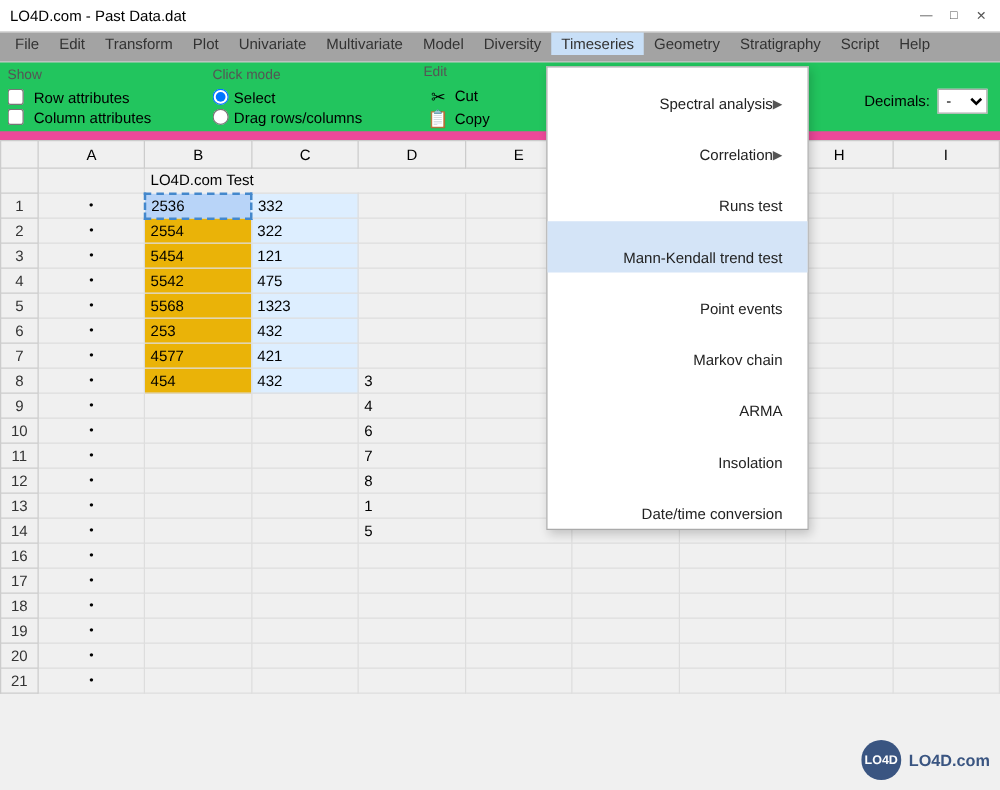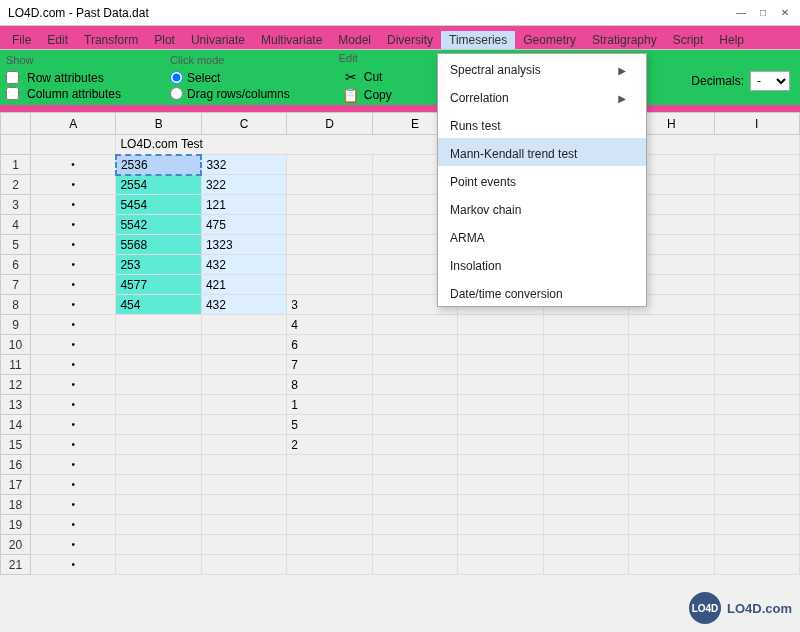--- a/index.html
+++ b/index.html
@@ -16,24 +16,24 @@
       justify-content: space-between;
     }
     #titlebar .winbtns { display: flex; gap: 8px; }
     #titlebar .winbtn {
       width: 14px; height: 14px; display: flex; align-items: center; justify-content: center;
       font-size: 10px; cursor: pointer; color: #555;
     }
 
     
     #menubar {
-      background: #ec4899;
+      background: #a3a3a3;
       border-bottom: 1px solid #ccc;
       display: flex;
-      align-items: flex-end;
+      align-items: flex-start;
       height: 24px;
       padding: 0 4px;
     }
     .menu-item {
       padding: 2px 8px;
       cursor: pointer;
       color: #333;
       font-size: 12px;
       white-space: nowrap;
     }
@@ -103,41 +103,41 @@
       border: 1px solid #ccc;
       text-align: center;
       color: #333;
       width: 30px;
       min-width: 30px;
     }
     #spreadsheet td.dot-cell {
       text-align: center;
       font-size: 10px;
     }
-    .col-b { background: #5eead4; }
+    .col-b { background: #eab308; }
     .col-c-selected { background: #ddeeff; }
     .cell-selected { background: #b8d4f8; border: 2px dashed #4488cc !important; }
     #timeseries-dropdown {
       position: absolute;
       top: 53px;
       left: 437px;
       background: #fff;
       border: 1px solid #aaa;
       box-shadow: 2px 3px 8px rgba(0,0,0,0.2);
       min-width: 210px;
       z-index: 200;
     }
     .dropdown-item {
-      padding: 9px 20px 5px 12px;
+      padding: 22px 20px 5px 12px;
       cursor: pointer;
       font-size: 12px;
       color: #222;
       display: flex;
       align-items: center;
-      justify-content: space-between;
+      justify-content: flex-end;
     }
     .dropdown-item.active { background: #d4e4f7; }
     .dropdown-arrow { font-size: 10px; color: #555; }
 
     .main-area {
       display: flex;
       flex-direction: column;
       height: calc(100vh - 56px);
       overflow: hidden;
     }
@@ -435,32 +435,20 @@
             <td></td>
             <td></td>
             <td>5</td>
             <td></td>
             <td></td>
             <td></td>
             <td></td>
             <td></td>
           </tr>
           <tr>
-            <td class="row-num">15</td>
-            <td class="dot-cell">•</td>
-            <td></td>
-            <td></td>
-            <td>2</td>
-            <td></td>
-            <td></td>
-            <td></td>
-            <td></td>
-            <td></td>
-          </tr>
-          <tr>
             <td class="row-num">16</td>
             <td class="dot-cell">•</td>
             <td></td>
             <td></td>
             <td></td>
             <td></td>
             <td></td>
             <td></td>
             <td></td>
             <td></td>

